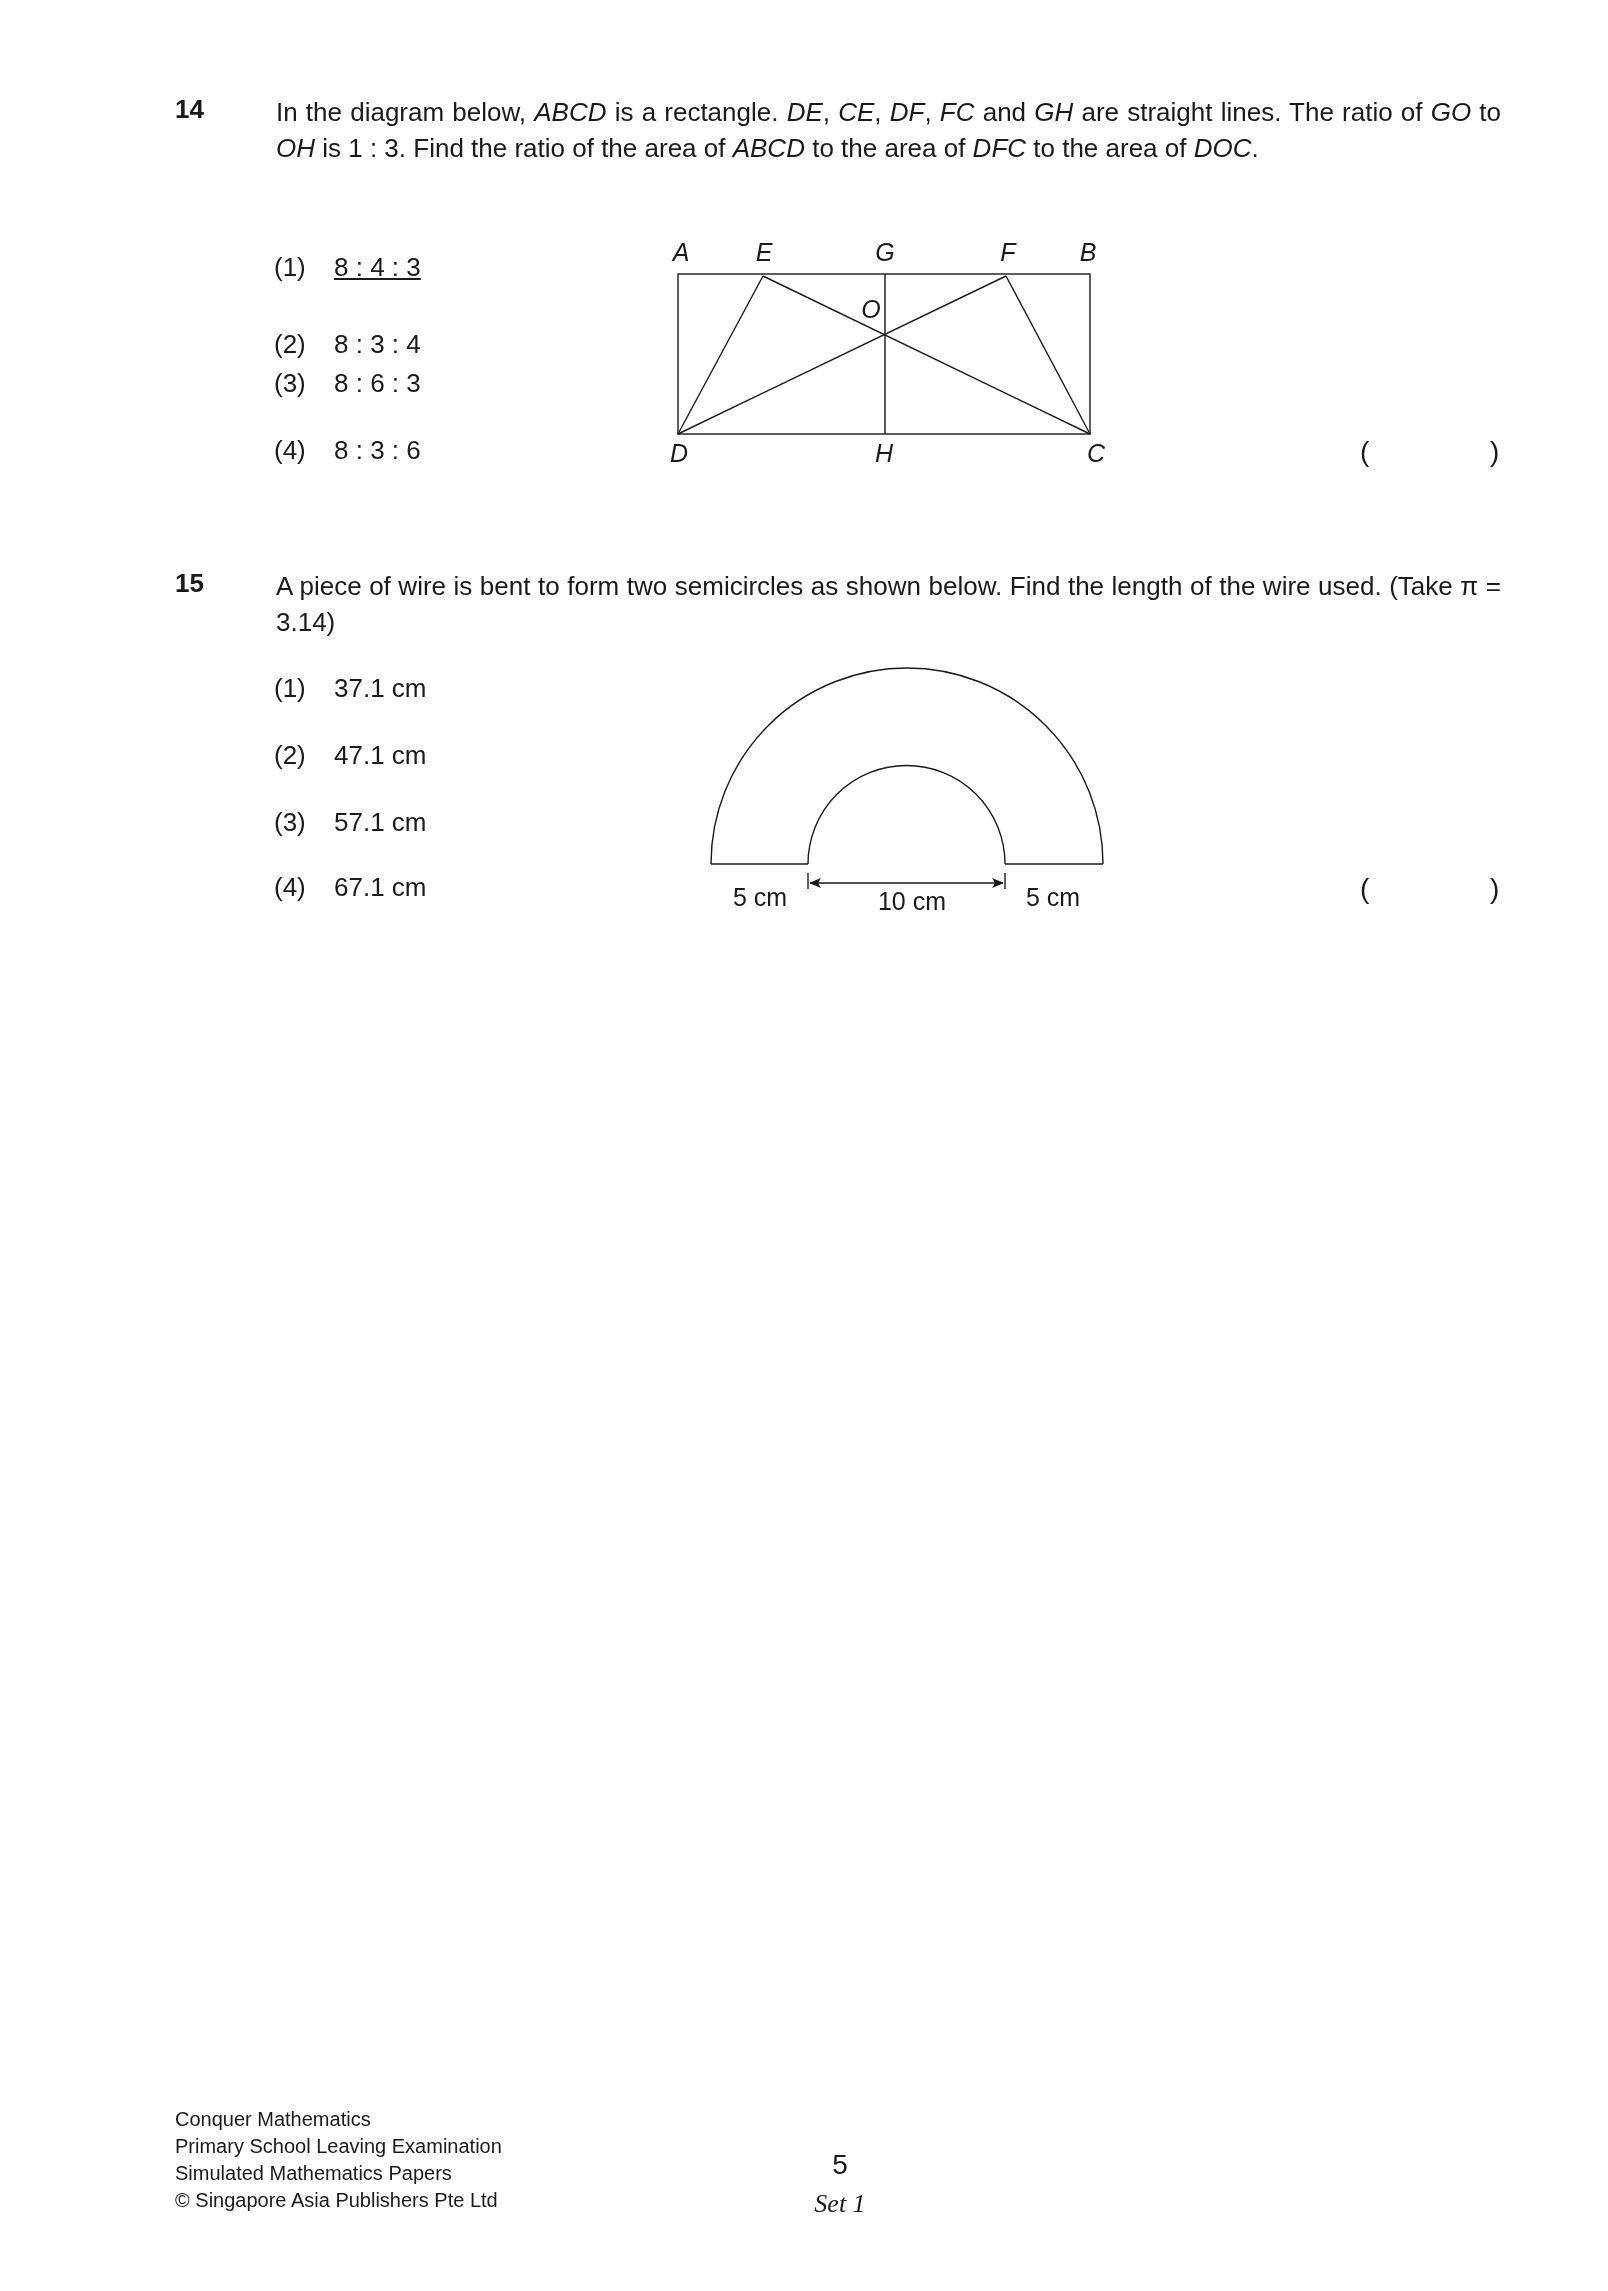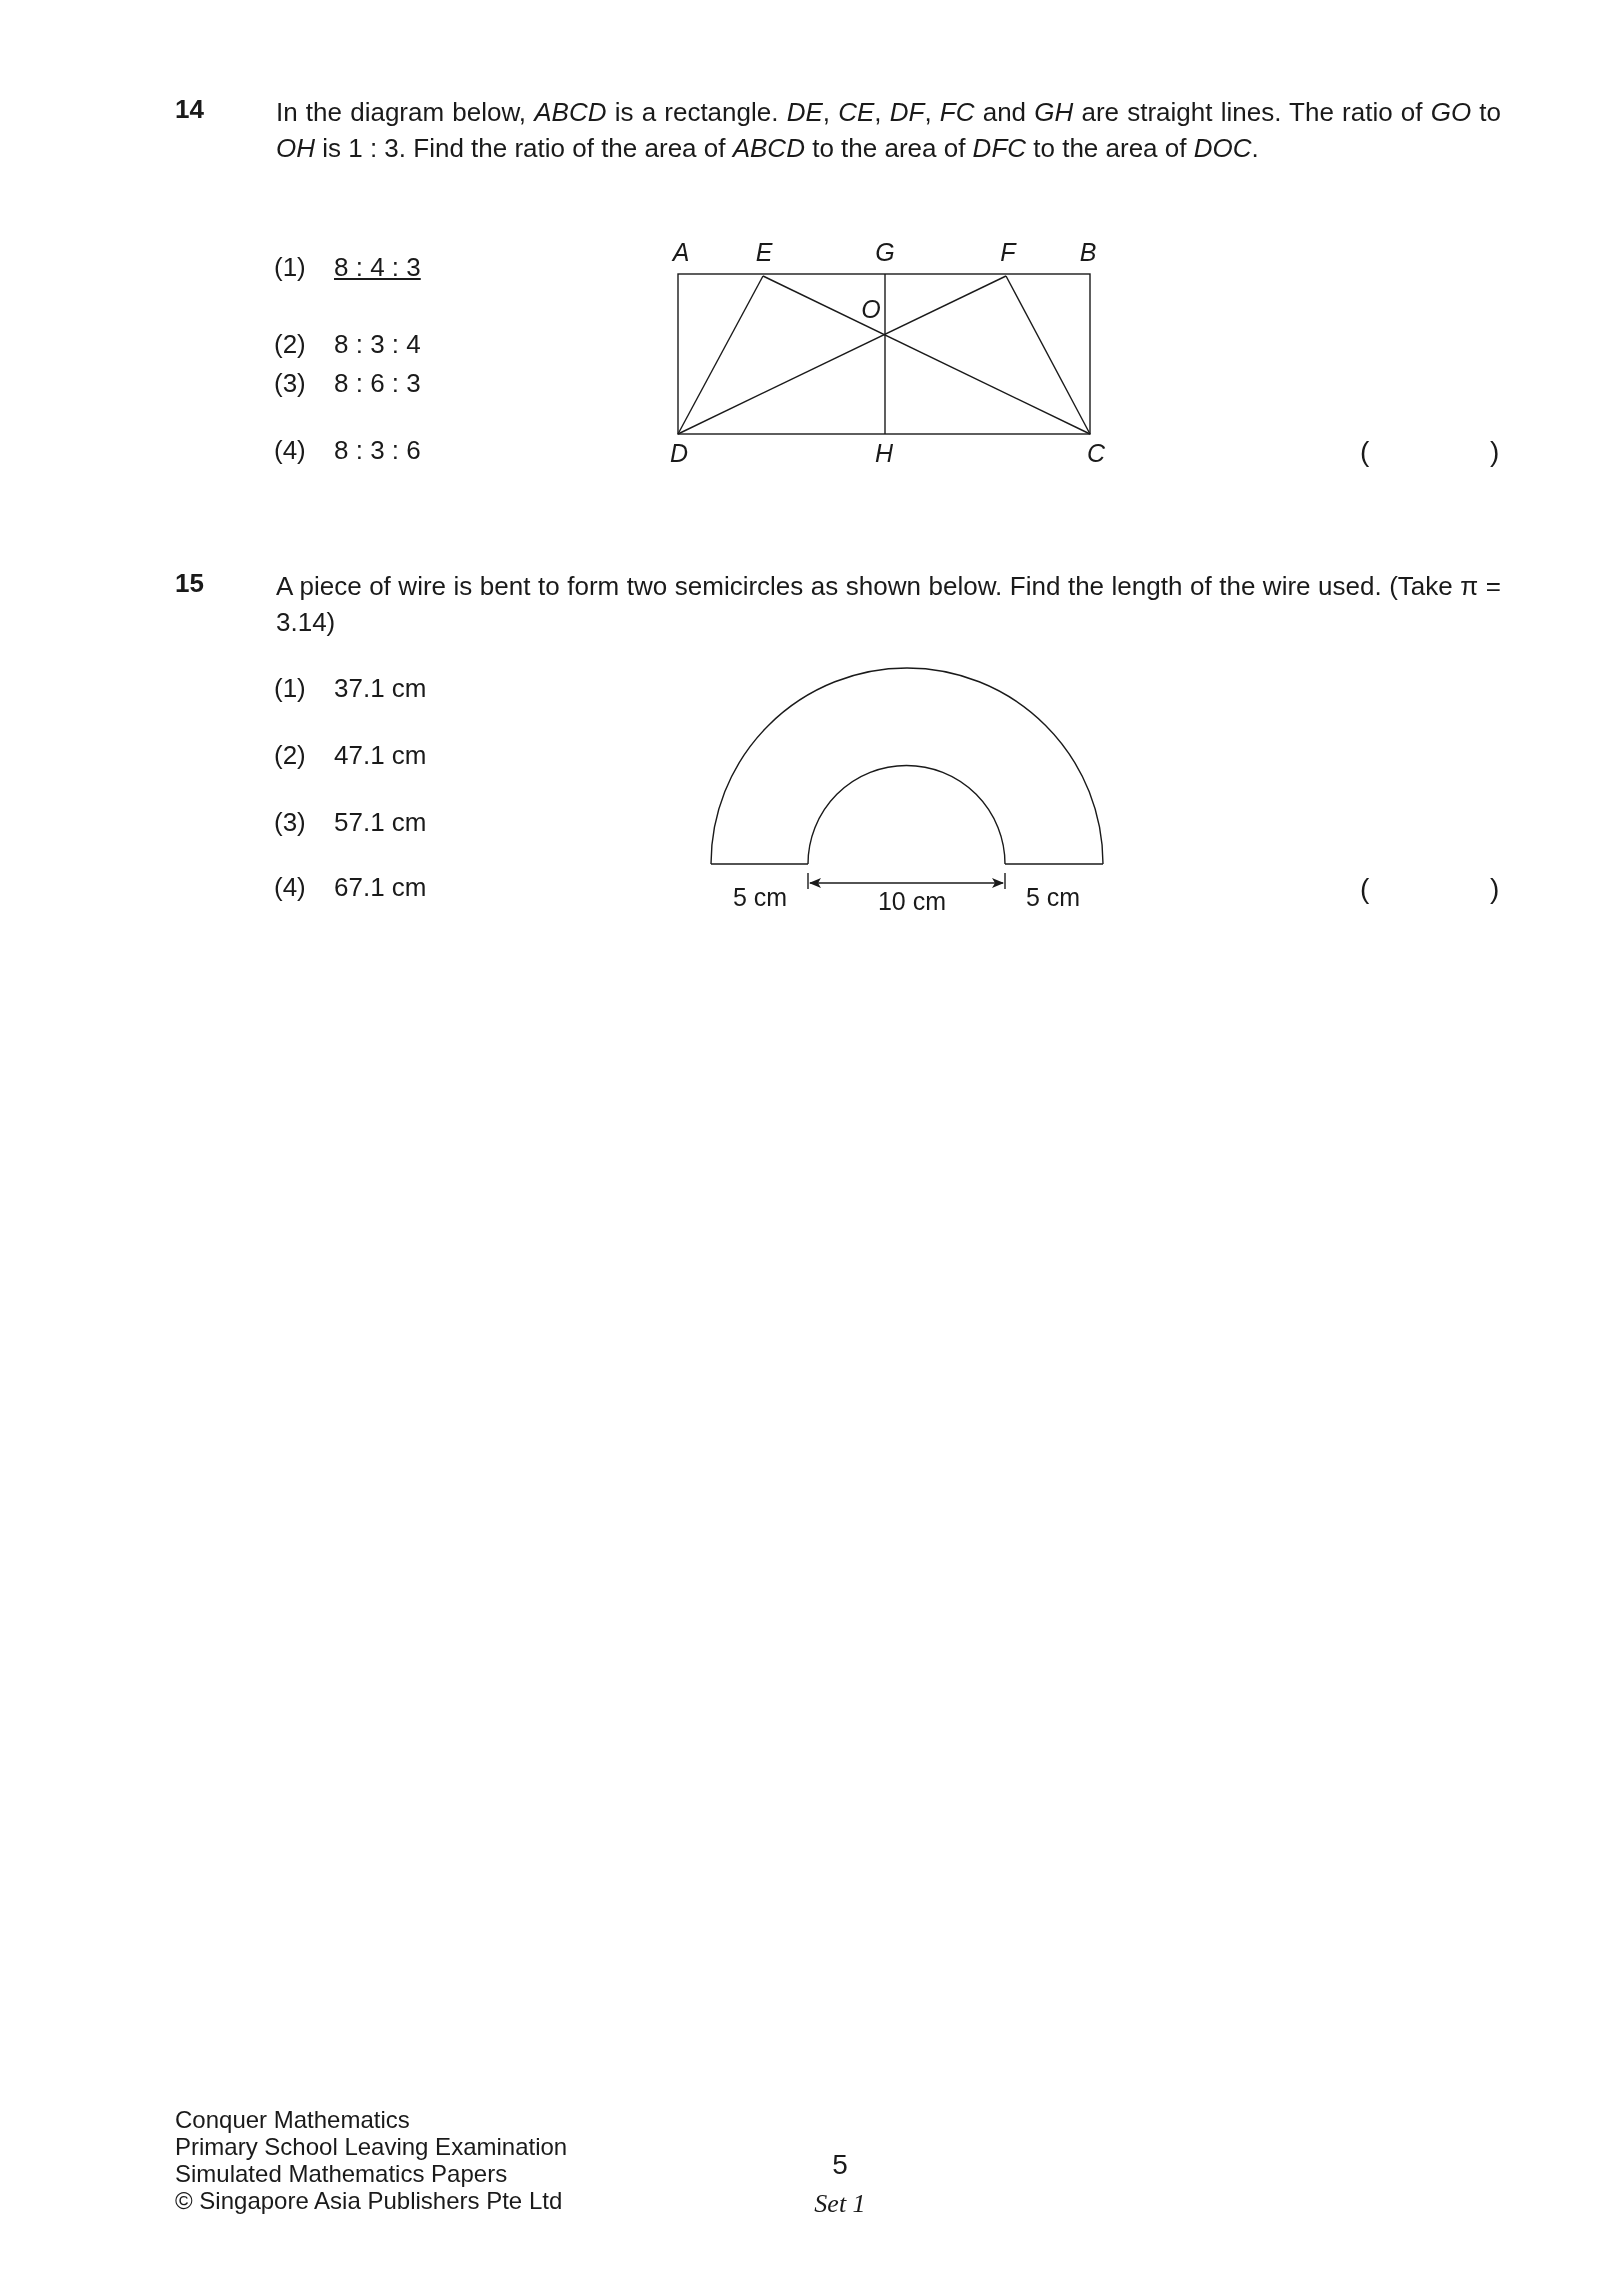--- a/index.html
+++ b/index.html
@@ -5,21 +5,21 @@
   html, body { margin:0; padding:0; background:#ffffff; }
   body { width:1608px; height:2291px; position:relative; overflow:hidden;
          font-family:"Liberation Sans", "DejaVu Sans", sans-serif; color:#1a1a1a; }
   .abs { position:absolute; }
   .qnum { font-weight:bold; font-size:26px; }
   .qtext { font-size:26px; line-height:36px; text-align:justify; text-align-last:left; width:1225px; }
   .qtext i { }
   .opt { font-size:26px; line-height:30px; white-space:nowrap; }
   .opt .lbl { display:inline-block; width:60px; }
   .bracket { font-size:28px; }
-  .footer { font-size:24px; line-height:27px; }
+  .footer { font-size:20px; line-height:27px; }
   .pageno { font-size:28px; text-align:center; width:100px; }
   .setlbl { font-size:26px; font-style:italic; text-align:center; width:120px;font-family:Liberation Serif, serif; }
   svg text { font-family:"Liberation Sans", "DejaVu Sans", sans-serif; fill:#1a1a1a; }
 </style>
 </head>
 <body>
 
 <div class="abs qnum" style="left:175px; top:94px;">14</div>
 <div class="abs qtext" id="q14text" style="left:276px; top:94px;"><span>In the diagram below, </span><i>ABCD</i><span> is a rectangle. </span><i>DE</i><span>, </span><i>CE</i><span>, </span><i>DF</i><span>, </span><i>FC</i><span> and </span><i>GH</i><span> are straight lines. The ratio of </span><i>GO</i><span> to </span><i>OH</i><span> is 1 : 3. Find the ratio of the area of </span><i>ABCD</i><span> to the area of </span><i>DFC</i><span> to the area of </span><i>DOC</i><span>.</span></div>
 

